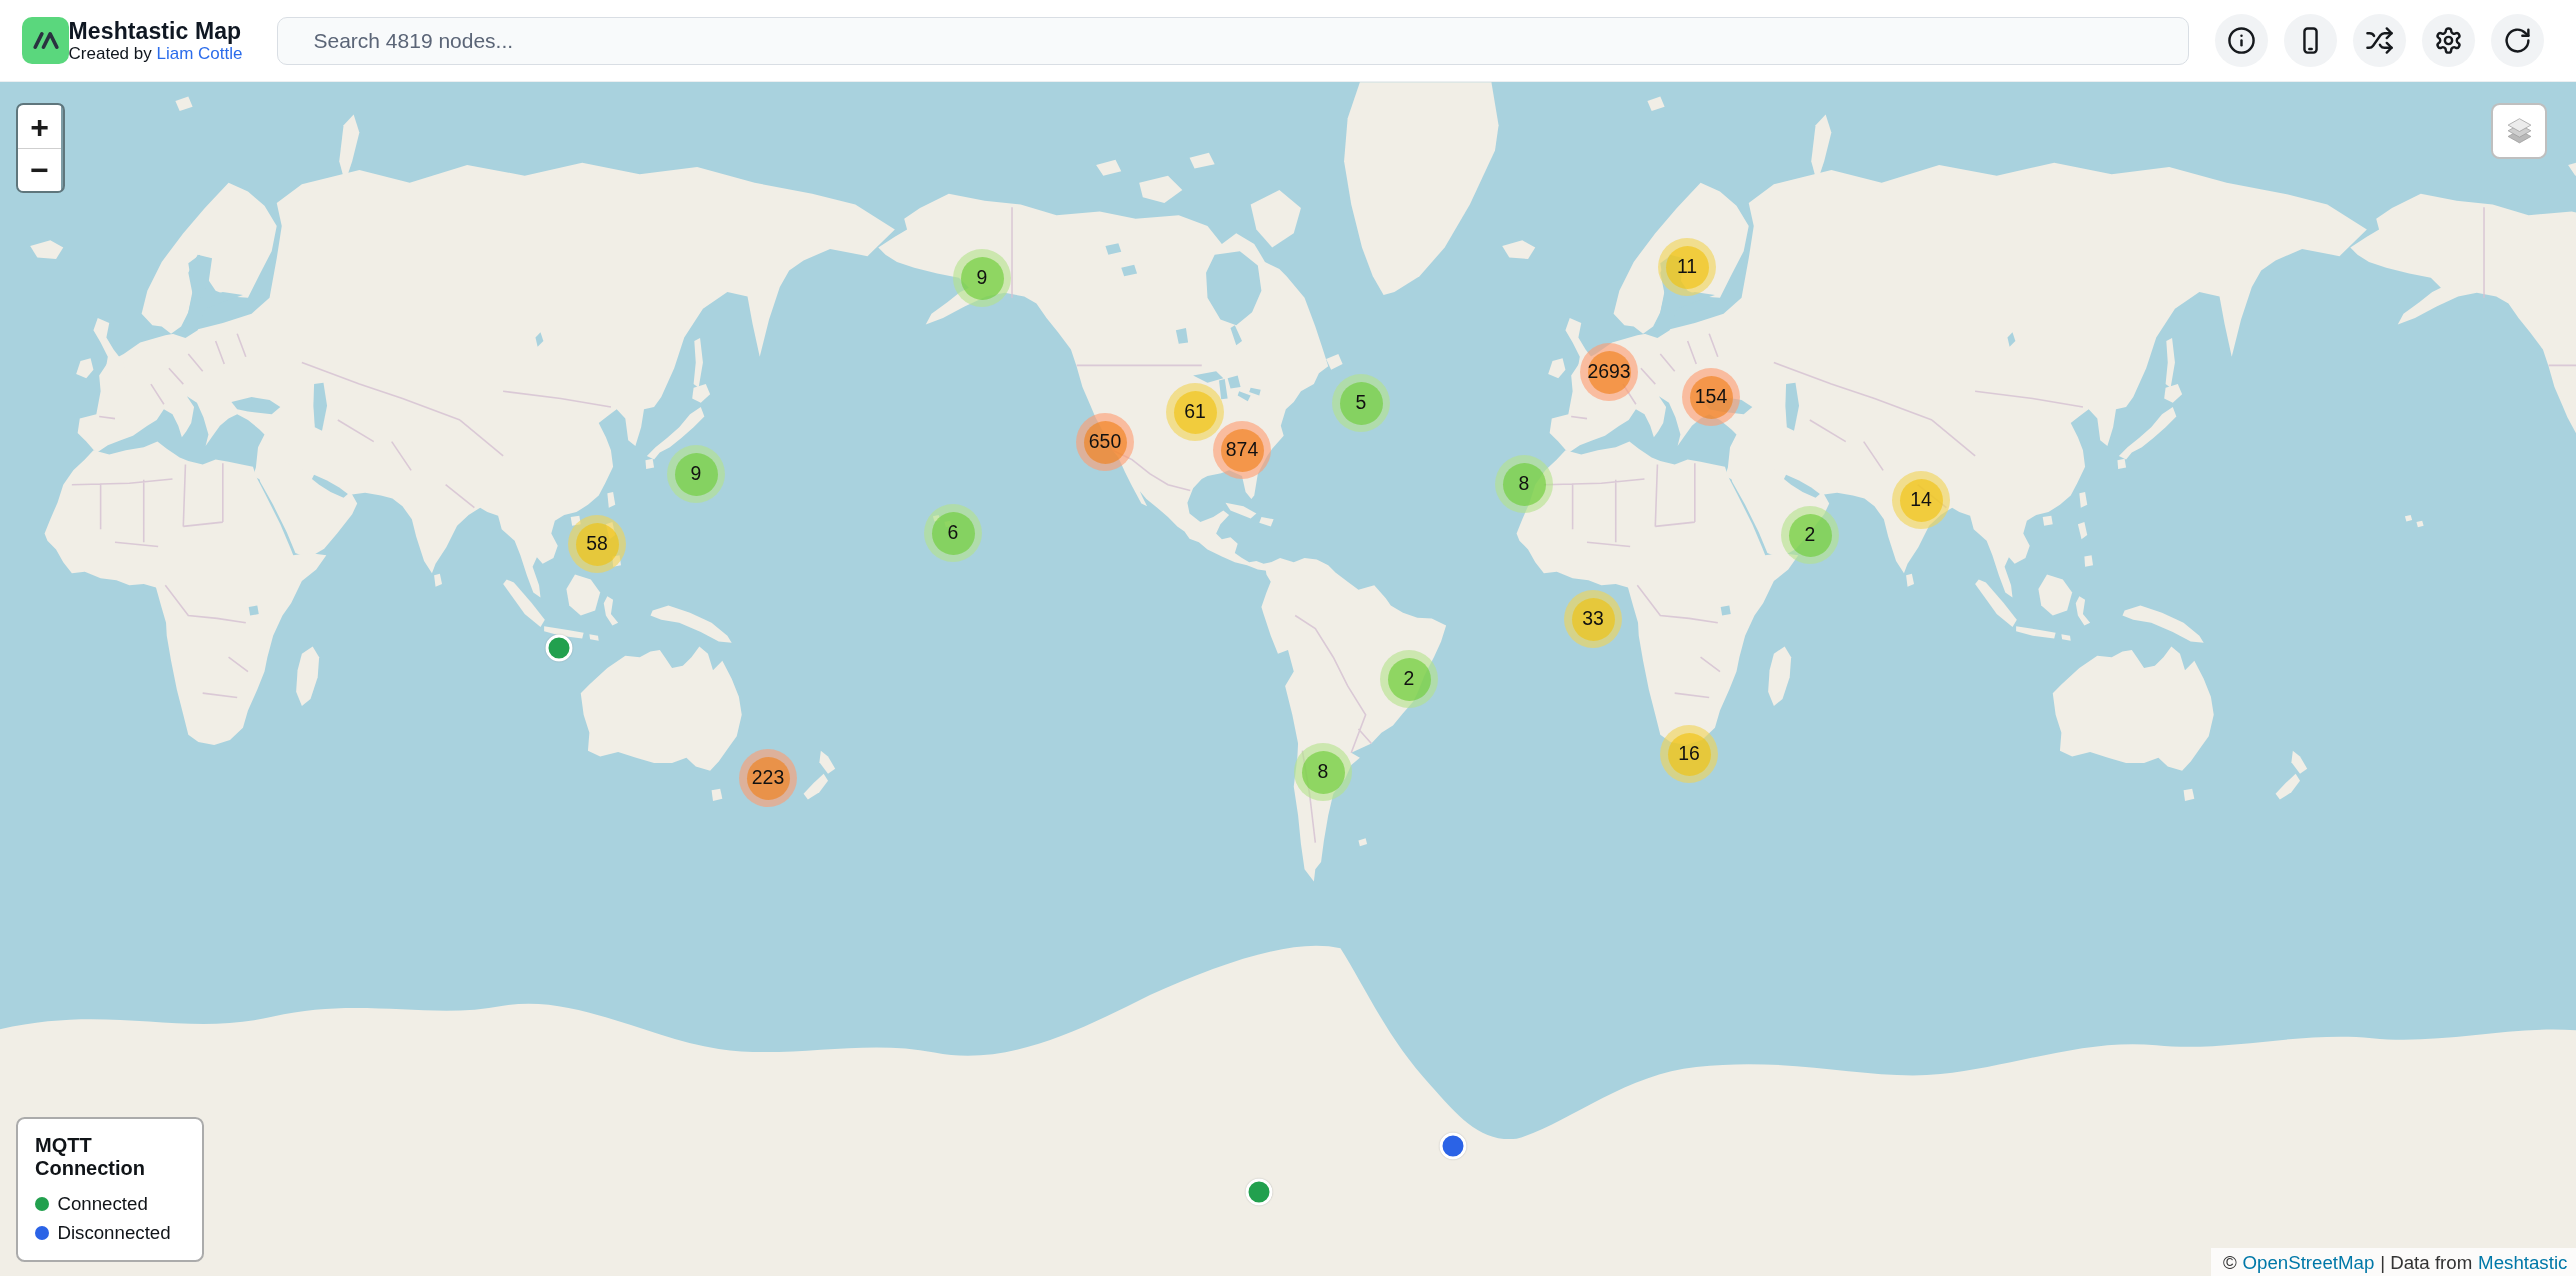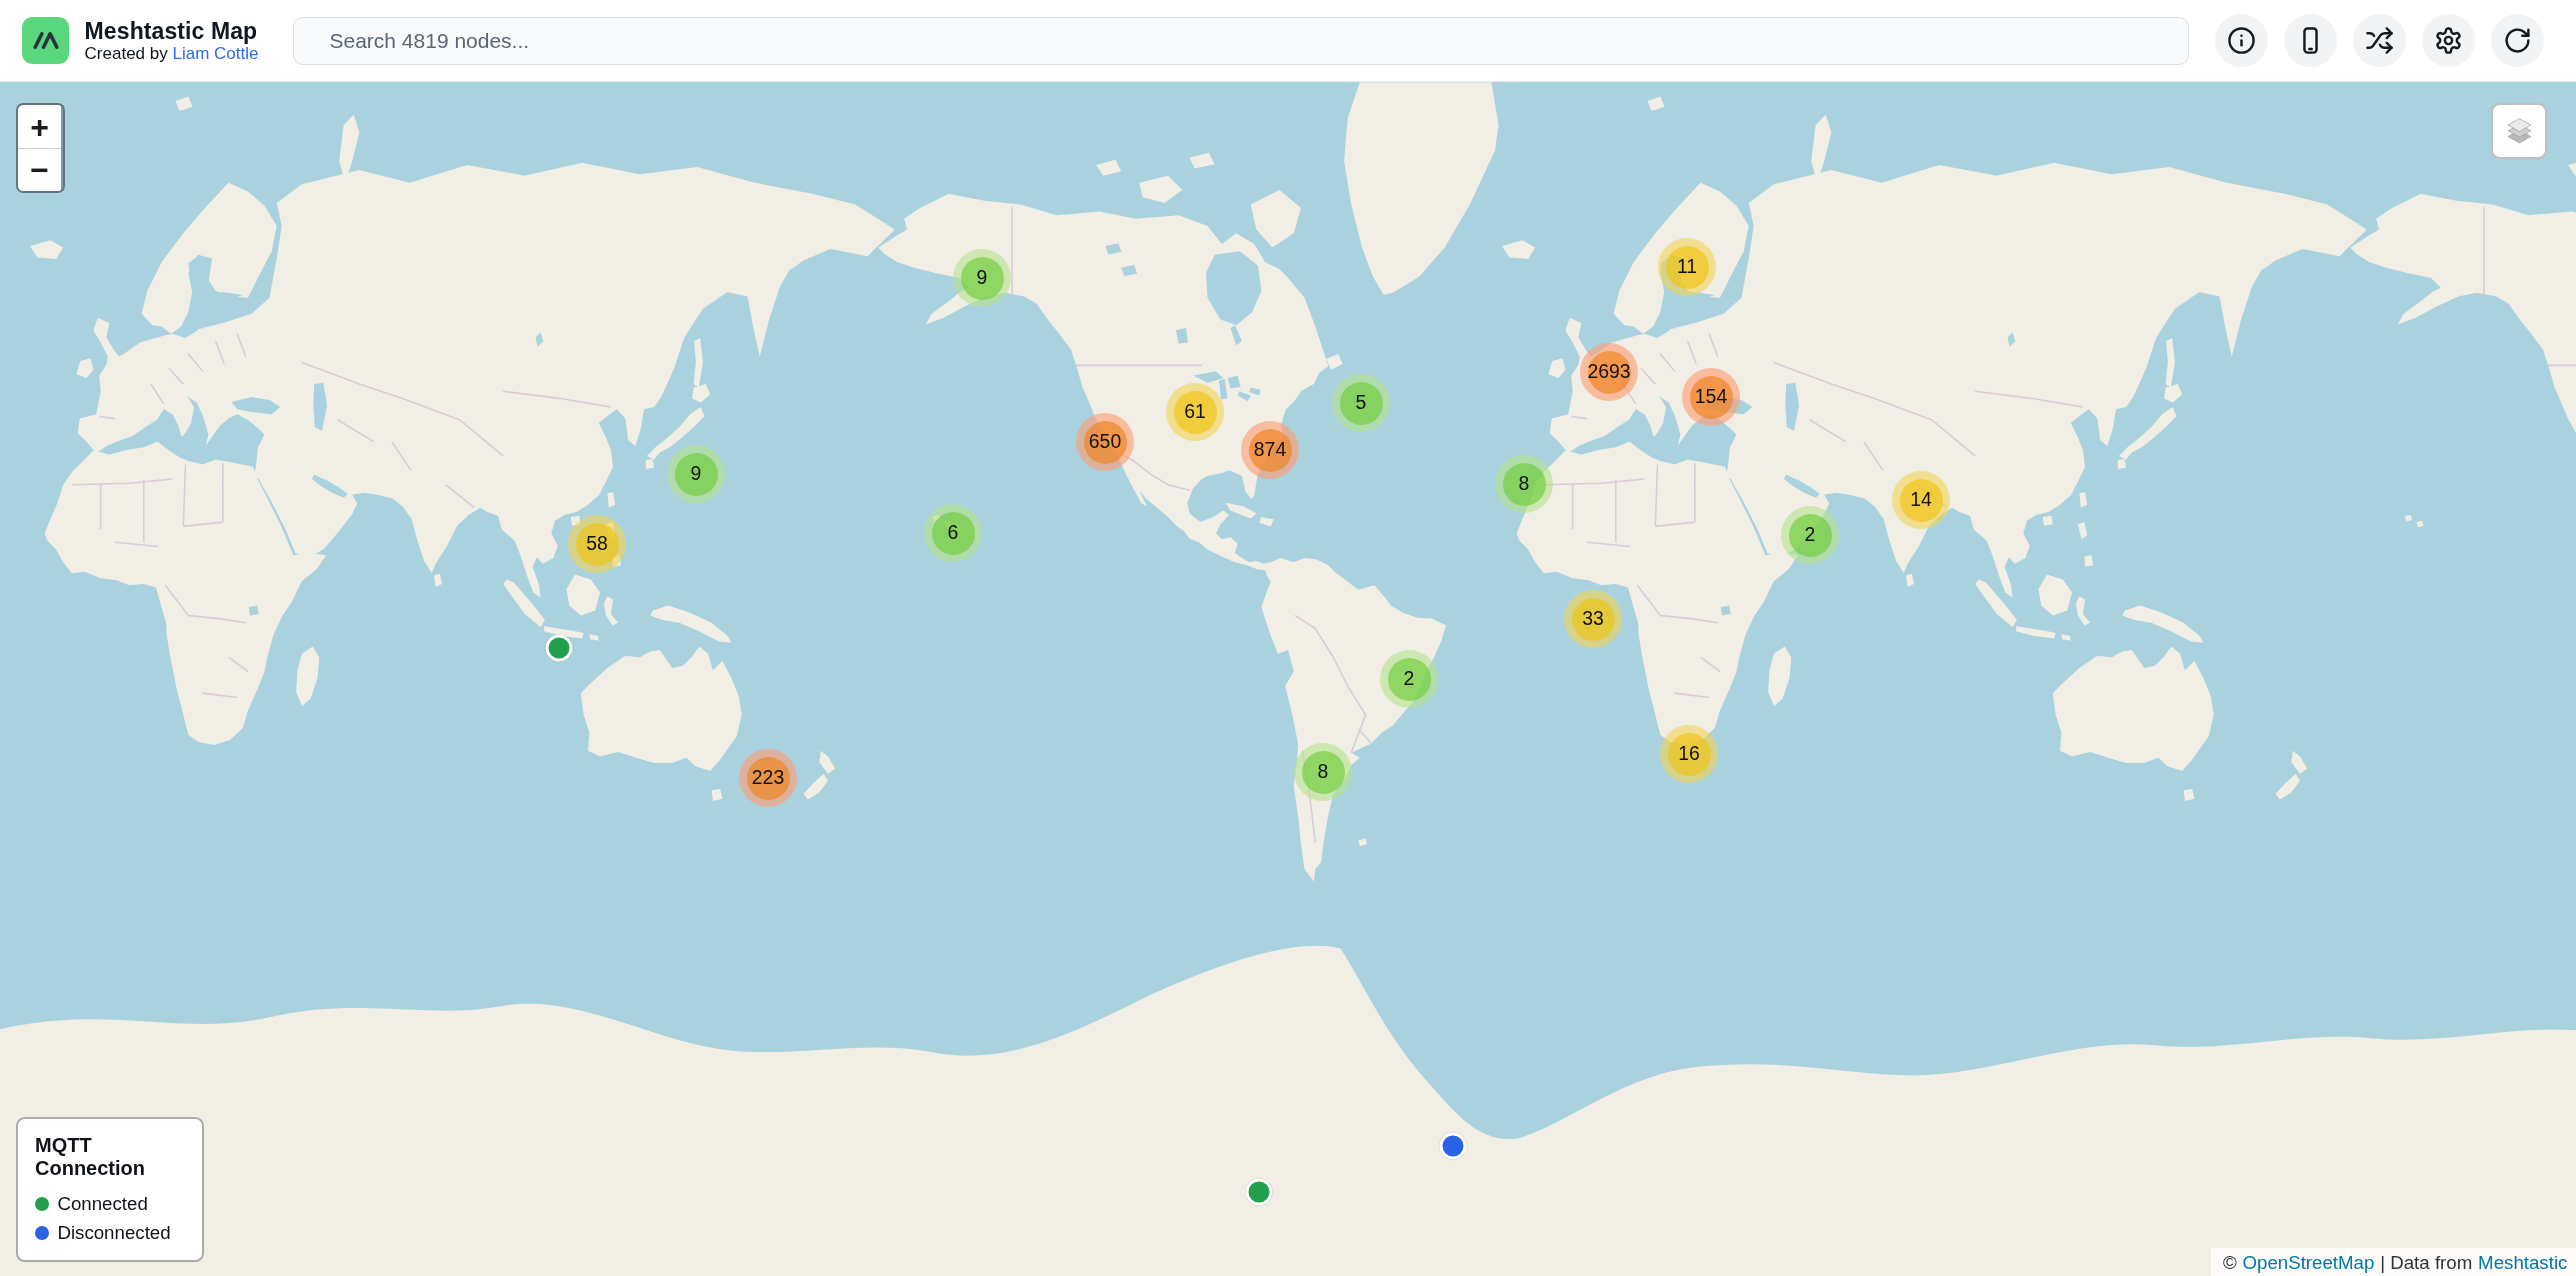--- a/index.html
+++ b/index.html
@@ -5,21 +5,21 @@
   :root{
     --land:#f1eee6; --ocean:#a9d2de; --border:#d6c2d2;
   }
   *{box-sizing:border-box; margin:0; padding:0;}
   html,body{width:2576px; height:1277px; overflow:hidden;}
   body{font-family:"Liberation Sans","DejaVu Sans",sans-serif; background:var(--ocean); position:relative;}
 
   
   .header{position:absolute; left:0; top:0; width:2576px; height:82px; background:#ffffff;
           display:flex; align-items:center; z-index:50; border-bottom:0.7px solid #eceff1;}
-  .brand{display:flex; align-items:center; gap:16px; padding-left:21.6px; flex:0 0 auto;}
+  .brand{display:flex; align-items:center; padding-left:21.6px; flex:0 0 auto;}
   .logo{width:47px; height:47px; border-radius:10px; background:#5ad77d; display:flex; align-items:center; justify-content:center;}
   .brand-text{display:flex; flex-direction:column; justify-content:center; line-height:1.15;}
   .app-title{font-size:23px; font-weight:700; color:#0f1722; letter-spacing:0.1px;}
   .byline{font-size:17px; color:#10161d;}
   .byline a{color:#2b6ceb; text-decoration:none;}
   .search-wrap{flex:1 1 auto; padding:0 26px 0 35px;}
   .search-input{width:100%; height:48px; border:1.4px solid #d9dee4; background:#f8fafb; border-radius:10px;
                 font-size:21px; color:#6d28d9; padding:0 35px; outline:none;
                 font-family:"Liberation Sans","DejaVu Sans",sans-serif;}
   .search-input::placeholder{color:#5b6б77;}
@@ -181,21 +181,21 @@
   <div class="marker-layer" id="marker-layer" style="position:absolute; left:0; top:-82px; width:2576px; height:1277px;">
       <div class="cluster small" style="left: 982px; top: 278px;">
         <div class="inner">9</div>
       </div>
       <div class="cluster medium" style="left: 1195px; top: 412px;">
         <div class="inner">61</div>
       </div>
       <div class="cluster large" style="left: 1105px; top: 442px;">
         <div class="inner">650</div>
       </div>
-      <div class="cluster large" style="left: 1270px; top: 450px;">
+      <div class="cluster large" style="left: 1242px; top: 450px;">
         <div class="inner">874</div>
       </div>
       <div class="cluster small" style="left: 1361px; top: 403px;">
         <div class="inner">5</div>
       </div>
       <div class="cluster medium" style="left: 1687px; top: 267px;">
         <div class="inner">11</div>
       </div>
       <div class="cluster large" style="left: 1609px; top: 372px;">
         <div class="inner">2693</div>

